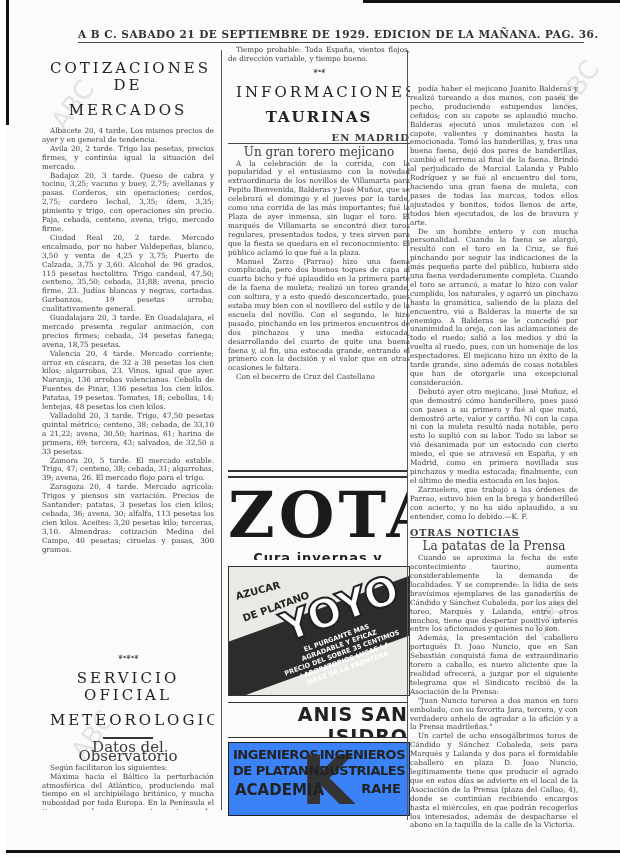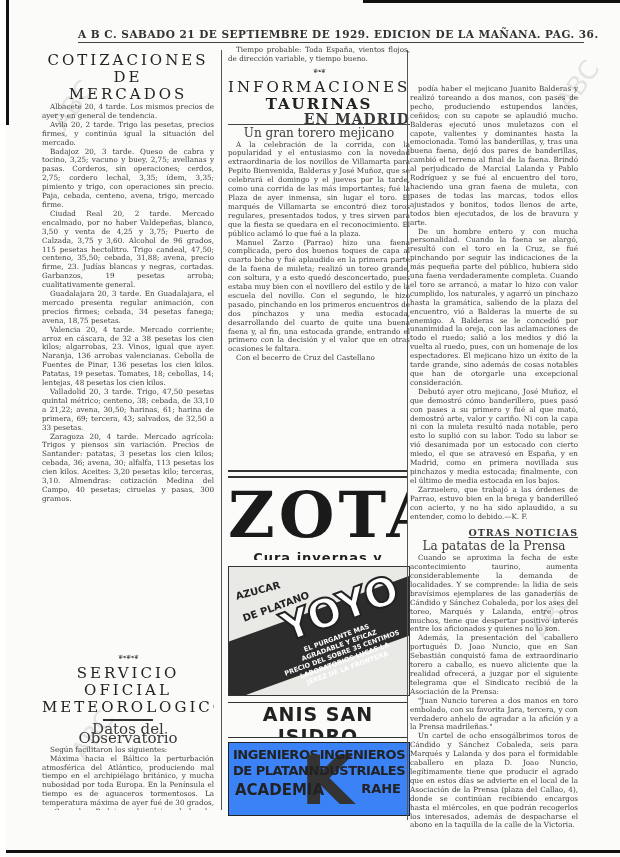--- a/index.html
+++ b/index.html
@@ -8,46 +8,46 @@
   .leftbar{position:absolute;left:0;top:0;width:3px;height:125px;background:#111;}
   .topline{position:absolute;left:357px;top:0;width:263px;height:3px;background:#111;}
   .header{position:absolute;left:72px;top:28px;width:520px;font-size:10.5px;letter-spacing:0.5px;font-weight:bold;color:#333;white-space:nowrap;}
   .hrule{position:absolute;left:72px;top:42px;width:506px;height:1px;background:#444;}
   .col{position:absolute;font-size:7.2px;line-height:8.9px;text-align:justify;color:#3a3a3a;overflow:hidden;}
   .col p{margin:0;text-indent:8px;}
   .c1{left:36px;top:52px;width:172px;}
   .c2{left:222px;top:46px;width:182px;}
   .c3{left:404px;top:52px;width:168px;}
   .vrule{position:absolute;width:1px;background:#555;}
-  .h-big{font-family:"DejaVu Serif",serif;text-align:center;letter-spacing:3px;color:#222;font-weight:normal;margin:0;}
+  .h-big{font-family:"DejaVu Serif",serif;text-align:center;letter-spacing:3px;color:#222;font-weight:normal;margin:8px;}
   .h1{font-size:15px;line-height:17px;}
   .sub{font-size:15px;text-align:center;margin:4px 0 3px;}
   .orn{text-align:center;font-size:6px;letter-spacing:-1px;color:#444;margin:3px 0;}
   .short-rule{width:50px;height:2px;background:#333;margin:3px auto;}
-  .madrid{text-align:right;font-weight:bold;font-size:14px;letter-spacing:1px;border-bottom:1px solid #444;margin:2px 0 4px;}
+  .madrid{text-align:right;font-weight:bold;font-size:10px;letter-spacing:1px;border-bottom:1px solid #444;margin:2px 0 4px;}
   .ad{position:absolute;left:222px;width:180px;border:1px solid #333;background:#fff;overflow:hidden;}
   .zotal{top:470px;height:90px;border:none;background:transparent;}
   .zotal-word{font-family:"DejaVu Serif",serif;font-size:64px;font-weight:bold;letter-spacing:4px;text-align:center;line-height:70px;color:#1a1a1a;}
   .zotal-tag{font-size:13px;font-weight:bold;text-align:center;letter-spacing:1px;font-family:"DejaVu Sans",sans-serif;}
   .yoyo{top:566px;height:128px;background:#e9e9e6;}
   .yoyo .band{position:absolute;left:-30px;top:40px;width:260px;height:56px;background:#2c2c2c;transform:rotate(-20deg);}
   .yoyo .t1{position:absolute;left:6px;top:18px;font-size:10px;font-weight:bold;transform:rotate(-15deg);font-family:"DejaVu Sans",sans-serif;}
   .yoyo .t2{position:absolute;left:12px;top:34px;font-size:10px;font-weight:bold;transform:rotate(-20deg);font-family:"DejaVu Sans",sans-serif;}
   .yoyo .logo{position:absolute;left:50px;top:18px;font-size:40px;font-weight:bold;color:#fff;-webkit-text-stroke:2px #222;transform:rotate(-20deg);font-family:"DejaVu Sans",sans-serif;}
   .yoyo .lines{position:absolute;left:38px;top:66px;width:150px;transform:rotate(-20deg);color:#fff;font-size:6.5px;line-height:8px;text-align:center;font-family:"DejaVu Sans",sans-serif;font-weight:bold;}
-  .anis{top:702px;height:34px;border-left:none;border-right:none;background:transparent;text-align:center;}
+  .anis{top:702px;height:34px;border-left:none;border-right:none;background:transparent;text-align:right;}
   .anis .n{font-size:19px;font-weight:bold;letter-spacing:1px;font-family:"DejaVu Sans",sans-serif;}
   .krahe{top:742px;height:72px;background:#3b82f6;border:1px solid #222;}
   .krahe .l{position:absolute;left:4px;top:4px;font-size:13px;line-height:16px;font-family:"DejaVu Sans",sans-serif;font-weight:bold;letter-spacing:-0.5px;}
   .krahe .r{position:absolute;right:4px;top:4px;font-size:13px;line-height:16px;text-align:right;font-family:"DejaVu Sans",sans-serif;font-weight:bold;letter-spacing:-0.5px;}
   .krahe .k{position:absolute;left:72px;top:-2px;font-size:68px;font-weight:bold;font-family:"DejaVu Sans",sans-serif;color:#333;}
   .krahe .bot{position:absolute;left:0;bottom:0;width:100%;height:12px;background:#222;color:#fff;font-size:7px;text-align:center;line-height:12px;font-family:"DejaVu Sans",sans-serif;}
   .krahe .ac{position:absolute;left:6px;top:38px;font-size:15px;font-weight:bold;font-family:"DejaVu Sans",sans-serif;}
   .krahe .rh{position:absolute;right:8px;top:38px;font-size:13px;font-weight:bold;font-family:"DejaVu Sans",sans-serif;}
-  .otras{text-align:right;font-weight:bold;font-size:9.5px;letter-spacing:1px;text-decoration:underline;margin:8px 0 2px;}
+  .otras{font-weight:bold;font-size:9.5px;letter-spacing:1px;text-decoration:underline;margin:8px 0 2px;}
   .bottomline{position:absolute;left:0;top:850px;width:620px;height:3px;background:#111;}
   .rightbar{position:absolute;left:614px;top:510px;width:3px;height:340px;background:#111;}
   .wm{position:absolute;font-size:26px;color:rgba(120,120,120,0.18);font-family:"DejaVu Sans",sans-serif;transform:rotate(-55deg);pointer-events:none;}
 </style>
 </head>
 <body>
 
 <div class="page">
   <div class="leftbar"></div>
   <div class="topline"></div>
@@ -62,20 +62,21 @@
   <div class="col c1" style="height:560px;">
     <h2 class="h-big h1">COTIZACIONES DE</h2>
     <h2 class="h-big h1">MERCADOS</h2>
     <p>Albacete 20, 4 tarde. Los mismos precios de ayer y en general de tendencia.</p>
     <p>Avila 20, 2 tarde. Trigo las pesetas, precios firmes, y continúa igual la situación del mercado.</p>
     <p>Badajoz 20, 3 tarde. Queso de cabra y tocino, 3,25; vacuno y buey, 2,75; avellanas y pasas. Corderos, sin operaciones; cerdos, 2,75; cordero lechal, 3,35; ídem, 3,35; pimiento y trigo, con operaciones sin precio. Paja, cebada, centeno, avena, trigo, mercado firme.</p>
     <p>Ciudad Real 20, 2 tarde. Mercado encalmado, por no haber Valdepeñas, blanco, 3,50 y venta de 4,25 y 3,75; Puerto de Calzada, 3,75 y 3,60. Alcohol de 96 grados, 115 pesetas hectolitro. Trigo candeal, 47,50; centeno, 35,50; cebada, 31,88; avena, precio firme, 23. Judías blancas y negras, cortadas. Garbanzos, 19 pesetas arroba; cualitativamente general.</p>
     <p>Guadalajara 20, 3 tarde. En Guadalajara, el mercado presenta regular animación, con precios firmes; cebada, 34 pesetas fanega; avena, 18,75 pesetas.</p>
     <p>Valencia 20, 4 tarde. Mercado corriente; arroz en cáscara, de 32 a 38 pesetas los cien kilos; algarrobas, 23. Vinos, igual que ayer. Naranja, 136 arrobas valencianas. Cebolla de Fuentes de Pinar, 136 pesetas los cien kilos. Patatas, 19 pesetas. Tomates, 18; cebollas, 14; lentejas, 48 pesetas los cien kilos.</p>
     <p>Valladolid 20, 3 tarde. Trigo, 47,50 pesetas quintal métrico; centeno, 38; cebada, de 33,10 a 21,22; avena, 30,50; harinas, 61; harina de primera, 69; tercera, 43; salvados, de 32,50 a 33 pesetas.</p>
+    <p>Zamora 20, 5 tarde. El mercado estable. Trigo, 47; centeno, 38; cebada, 31; algarrobas, 39; avena, 26. El mercado flojo para el trigo.</p>
     <p>Zaragoza 20, 4 tarde. Mercado agrícola: Trigos y piensos sin variación. Precios de Santander: patatas, 3 pesetas los cien kilos; cebada, 36; avena, 30; alfalfa, 113 pesetas los cien kilos. Aceites: 3,20 pesetas kilo; terceras, 3,10. Almendras: cotización Medina del Campo, 40 pesetas; ciruelas y pasas, 300 gramos.</p>
   </div>
   <div class="col c1" style="top:650px;height:160px;">
     <div class="orn">❦❧❦❧❦</div>
     <h2 class="h-big h1">SERVICIO OFICIAL</h2>
     <h2 class="h-big h1">METEOROLOGICO</h2>
     <div class="short-rule"></div>
     <div class="sub">Datos del Observatorio</div>
     <p>Según facilitaron los siguientes:</p>
     <p>Máxima hacia el Báltico la perturbación atmosférica del Atlántico, produciendo mal tiempo en el archipiélago británico, y mucha nubosidad por toda Europa. En la Península el tiempo es de aguaceros tormentosos. La temperatura máxima de ayer fué de 30 grados, en Granada y Badajoz, y la mínima de hoy ha sido de ocho grados, en León, Zamora, Salamanca y Avila.</p>

